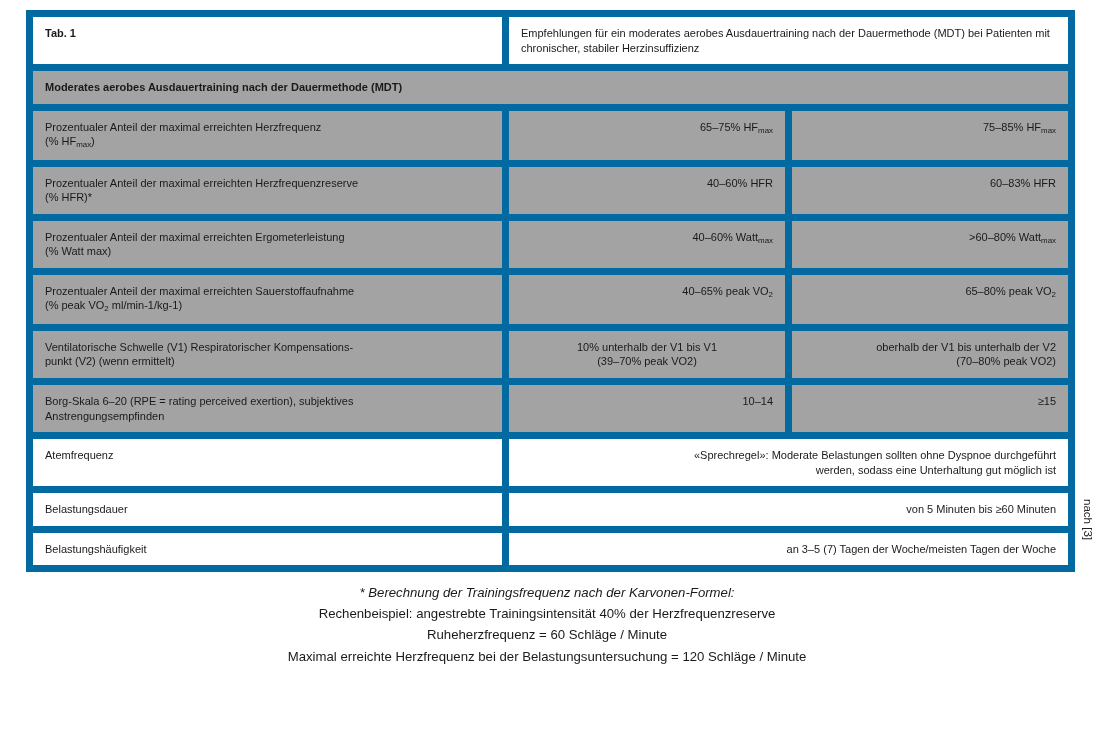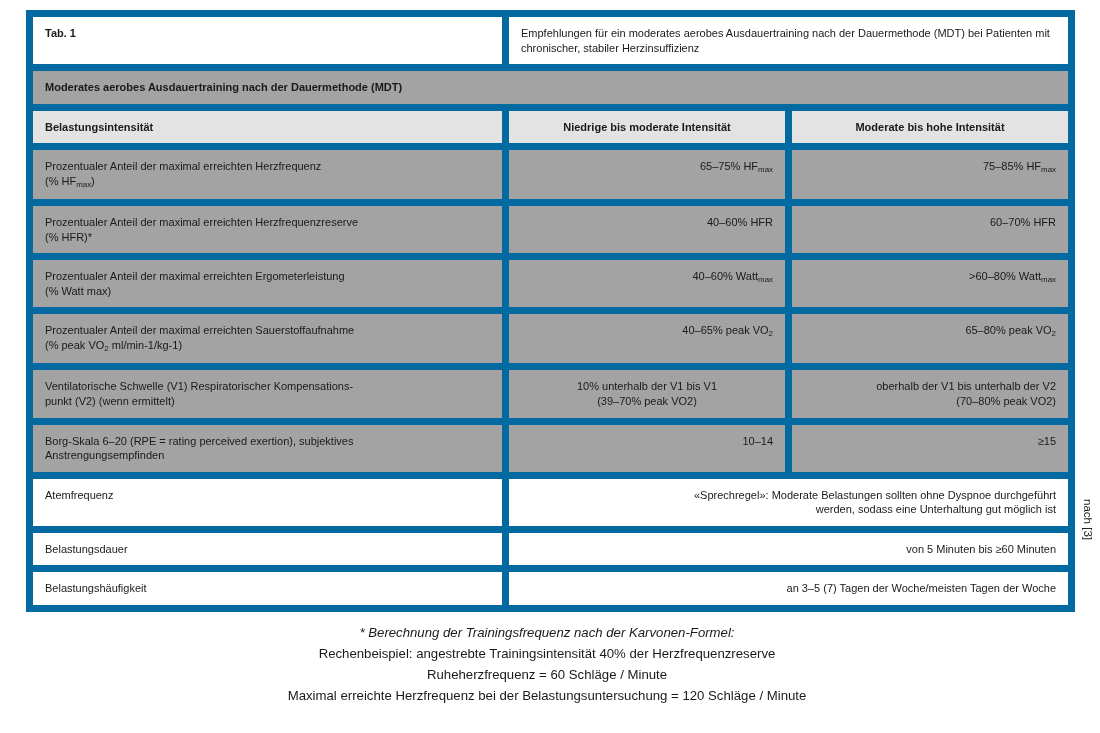--- a/index.html
+++ b/index.html
@@ -111,42 +111,37 @@
     <tbody>
       <tr>
         <td class="cap-label">Tab. 1</td>
         <td class="cap-text" colspan="2">Empfehlungen für ein moderates aerobes Ausdauertraining nach der Dauermethode (MDT) bei Patienten mit chronischer, stabiler Herzinsuffizienz</td>
       </tr>
 
       <tr class="sec-head">
         <td colspan="3">Moderates aerobes Ausdauertraining nach der Dauermethode (MDT)</td>
       </tr>
 
-      <tr class="col-head">
-        <td class="c1">Belastungsintensität</td>
-        <td class="c2">Niedrige bis moderate Intensität</td>
-        <td class="c3">Moderate bis hohe Intensität</td>
-      </tr>
 
       <tr class="shade">
         <td class="c1">
           <span>Prozentualer Anteil der maximal erreichten Herzfrequenz</span><br>
           <span class="nowrap"><span>(% HF</span><sub>max</sub><span>)</span></span>
         </td>
         <td class="c2 right"><span>65–75% HF</span><sub>max</sub></td>
         <td class="c3 right"><span>75–85% HF</span><sub>max</sub></td>
       </tr>
 
       <tr class="shade">
         <td class="c1">
           <span>Prozentualer Anteil der maximal erreichten Herzfrequenzreserve</span><br>
           <span class="nowrap">(% HFR)*</span>
         </td>
         <td class="c2 right">40–60% HFR</td>
-        <td class="c3 right">60–70% HFR</td>
+        <td class="c3 right">60–83% HFR</td>
       </tr>
 
       <tr class="shade">
         <td class="c1">
           <span>Prozentualer Anteil der maximal erreichten Ergometerleistung</span><br>
           <span class="nowrap">(% Watt max)</span>
         </td>
         <td class="c2 right"><span>40–60% Watt</span><sub>max</sub></td>
         <td class="c3 right"><span>&gt;60–80% Watt</span><sub>max</sub></td>
       </tr>

